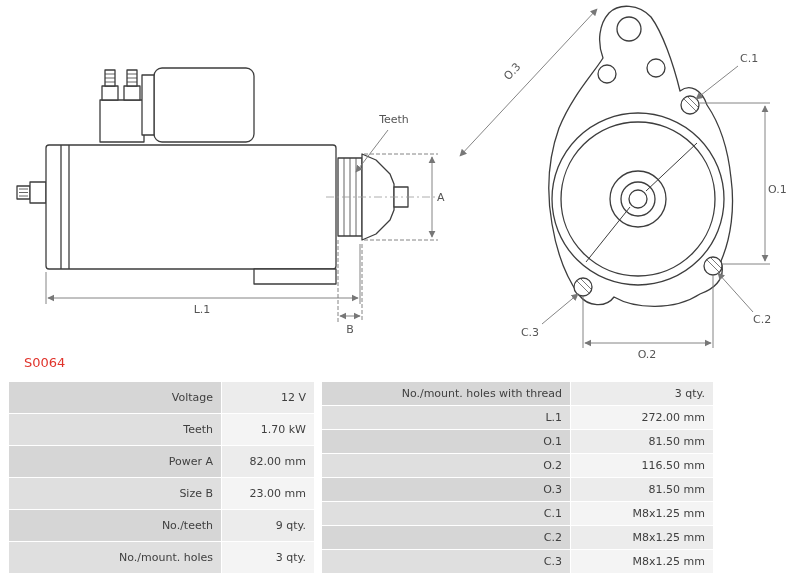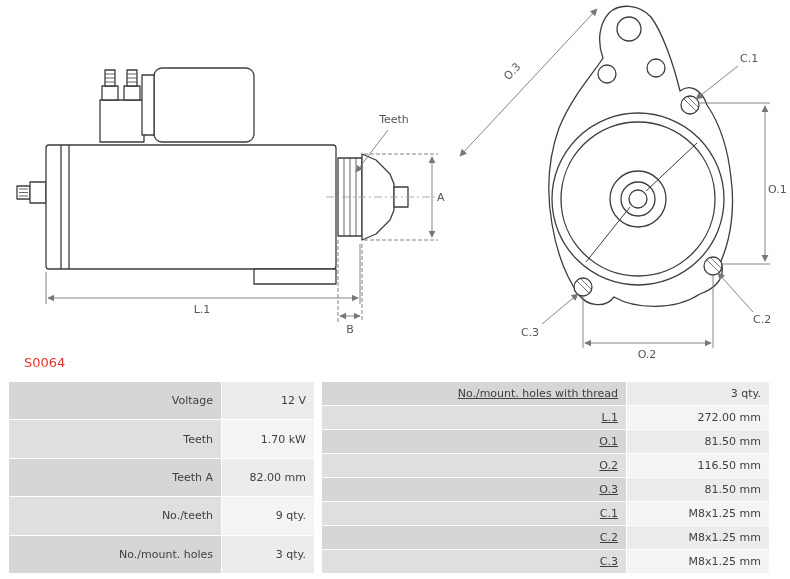--- a/index.html
+++ b/index.html
@@ -5,21 +5,21 @@
   * { margin:0; padding:0; box-sizing:border-box; }
   html,body { background:#fff; font-family:"DejaVu Sans","Liberation Sans",sans-serif; }
   .page { position:relative; width:790px; height:579px; background:#fff; overflow:hidden; }
   .svg-side  { position:absolute; left:4px;  top:4px; }
   .svg-front { position:absolute; left:450px; top:0; }
   .part-code { position:absolute; left:8px; top:355px; font-size:13px; color:#e0332b;margin-left:16px; }
   .tables { position:absolute; left:8px; top:381px; display:flex; gap:6px; }
   table.spec { border-collapse:separate; border-spacing:1px; font-size:11px; color:#404040; table-layout:fixed; }
   table.spec td { height:23px; padding:0 8px; text-align:right; vertical-align:middle; white-space:nowrap; overflow:hidden; }
   .t-left  td.lbl { width:212px; } .t-left  td.val { width:92px; }
-  .t-right td.lbl { width:304px;text-decoration:underline; } .t-right td.val { width:142px; }
+  .t-right td.lbl { width:248px; } .t-right td.val { width:142px; }
   td.lbl { background:#d6d6d6; }
   td.val { background:#ececec; }
   table.spec tr:nth-child(even) td.lbl { background:#dfdfdf; }
   table.spec tr:nth-child(even) td.val { background:#f4f4f4; }
   svg text { font-family:"DejaVu Sans",sans-serif; font-size:11px; fill:#555; }
 </style>
 </head>
 <body>
 
 <div class="page">
@@ -143,22 +143,26 @@
       <tbody>
         <tr>
             <td class="lbl">Voltage</td>
             <td class="val">12 V</td>
           </tr>
         <tr>
             <td class="lbl">Teeth</td>
             <td class="val">1.70 kW</td>
           </tr>
         <tr>
-            <td class="lbl">Teeth A</td>
+            <td class="lbl">Power A</td>
             <td class="val">82.00 mm</td>
+          </tr>
+        <tr>
+            <td class="lbl">Size B</td>
+            <td class="val">23.00 mm</td>
           </tr>
         <tr>
             <td class="lbl">No./teeth</td>
             <td class="val">9 qty.</td>
           </tr>
         <tr>
             <td class="lbl">No./mount. holes</td>
             <td class="val">3 qty.</td>
           </tr>
       </tbody>

